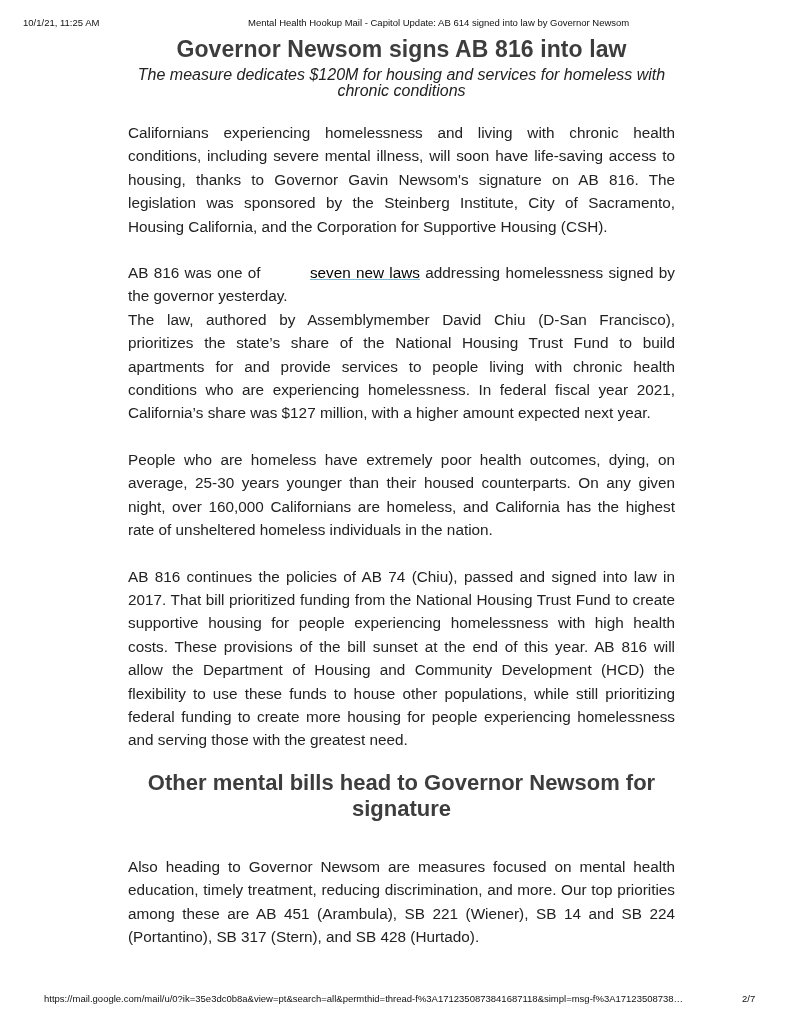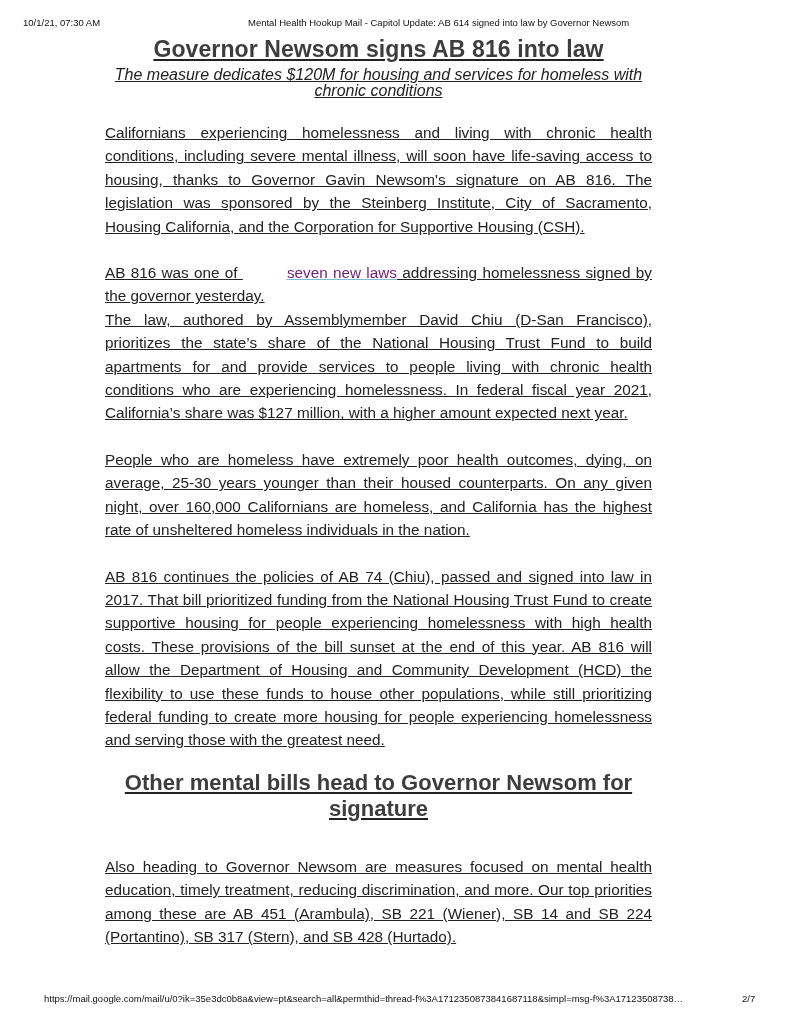--- a/index.html
+++ b/index.html
@@ -30,24 +30,23 @@
       top: 0;
     }
     .print-header .title {
       position: absolute;
       left: 248px;
       top: 0;
       white-space: nowrap;
     }
     .content {
       position: absolute;
-      left: 105px;
+      left: 128px;
       top: 34px;
       width: 547px;
-      text-decoration: underline;
     }
     h1.main-title {
       margin: 0;
       text-align: center;
       font-size: 23px;
       font-weight: bold;
       color: #3d3d3d;
       line-height: 30px;
       letter-spacing: 0.1px;
     }
@@ -66,21 +65,21 @@
       text-align: justify;
       color: #222222;
     }
     #p1 { margin-top: 22px; }
     #p2 { margin-top: 23px; }
     #p3 { }
     #p4 { margin-top: 23px; }
     #p5 { margin-top: 23px; }
     #p6 { margin-top: 33px; }
     a.inline-link {
-      color: #701a75;
+      color: #000000;
       text-decoration: underline;
       text-decoration-color: #7bbad2;
       margin-left: 44px;
     }
     h2.section-title {
       margin: 18px 0 0 0;
       text-align: center;
       font-size: 22px;
       font-weight: bold;
       color: #3d3d3d;
@@ -105,21 +104,21 @@
     .print-footer .page {
       position: absolute;
       left: 742px;
       top: 0;
     }
   </style>
 </head>
 <body>
 
 <div class="print-header">
-  <span class="date">10/1/21, 07:30 AM</span>
+  <span class="date">10/1/21, 11:25 AM</span>
   <span class="title">Mental Health Hookup Mail - Capitol Update: AB 614 signed into law by Governor Newsom</span>
 </div>
 
 <div class="content">
   <h1 class="main-title">Governor Newsom signs AB 816 into law</h1>
   <div class="subtitle">The measure dedicates $120M for housing and services for homeless with chronic conditions</div>
 
   <p class="body" id="p1">Californians experiencing homelessness and living with chronic health conditions, including severe mental illness, will soon have life-saving access to housing, thanks to Governor Gavin Newsom's signature on AB 816. The legislation was sponsored by the Steinberg Institute, City of Sacramento, Housing California, and the Corporation for Supportive Housing (CSH).</p>
 
   <p class="body" id="p2"><span>AB 816 was one of </span><a class="inline-link" href="#">seven new laws</a><span> addressing homelessness signed by the governor yesterday.</span></p>

